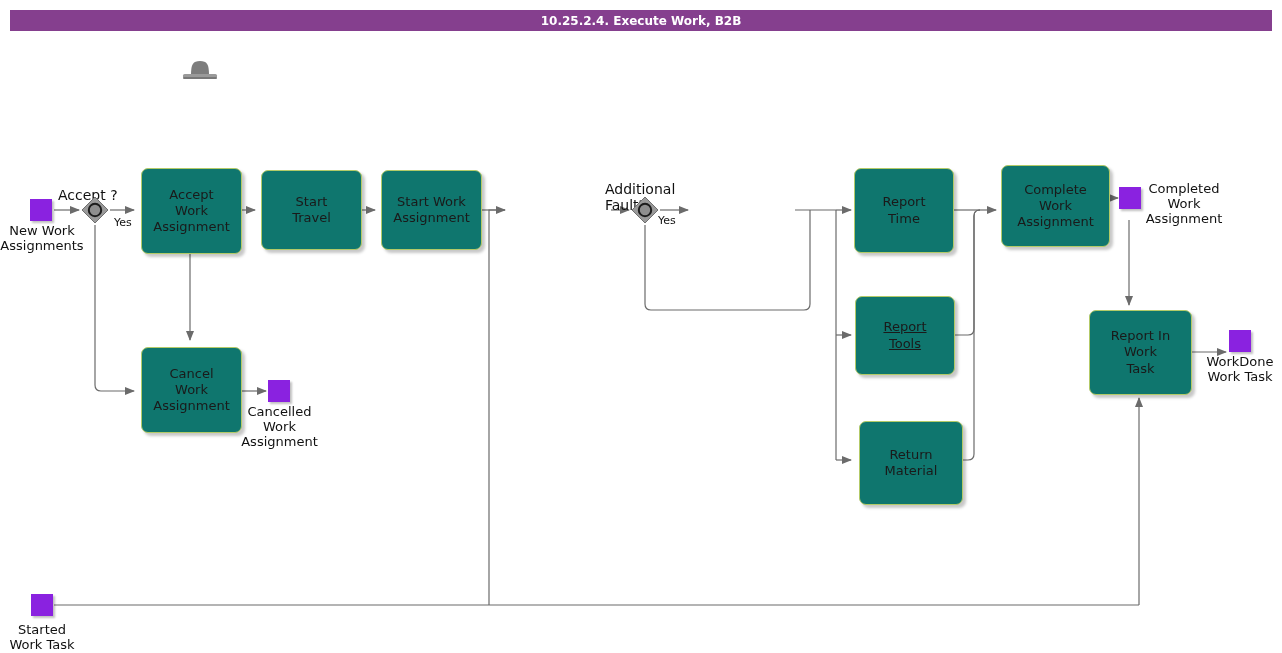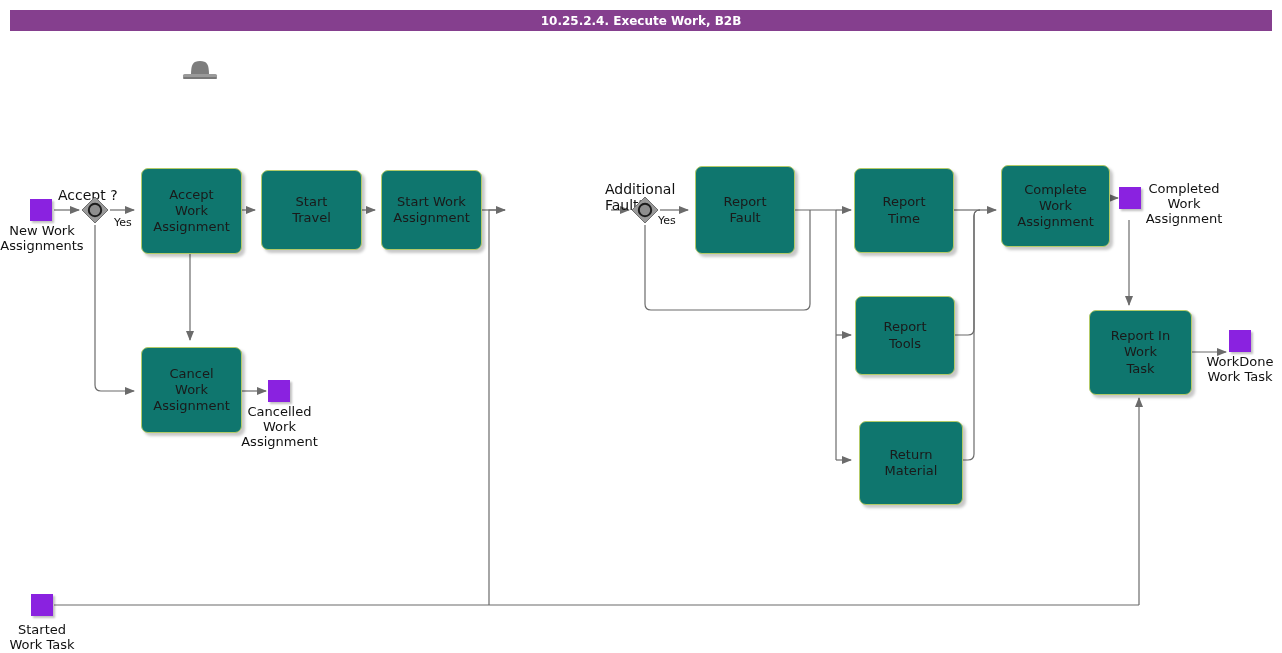--- a/index.html
+++ b/index.html
@@ -226,34 +226,31 @@
   <div class="task" style="left:261px; top:170px; width:101px; height:80px;">
     <span style="white-space:pre-line">Start Travel</span>
   </div>
 
   <div class="task" style="left:381px; top:170px; width:101px; height:80px;">
     <span style="white-space:pre-line">Start Work
 Assignment</span>
   </div>
 
 
-  <div class="task" style="left:695px; top:166px; width:100px; height:88px;">
-    <span style="white-space:pre-line">Report Fault</span>
-  </div>
 
   <div class="task" style="left:141px; top:347px; width:101px; height:86px;">
     <span style="white-space:pre-line">Cancel Work
 Assignment</span>
   </div>
 
   <div class="task" style="left:854px; top:168px; width:100px; height:85px;">
     <span style="white-space:pre-line">Report Time</span>
   </div>
 
-  <div class="task" style="left:855px; top:296px; width:100px; height:79px;">
+  <div class="task" style="left:855px; top:296px; width:100px; height:79px;text-decoration:underline;">
     <span style="white-space:pre-line">Report Tools</span>
   </div>
 
   <div class="task" style="left:859px; top:421px; width:104px; height:84px;">
     <span style="white-space:pre-line">Return Material</span>
   </div>
 
   <div class="task" style="left:1001px; top:165px; width:109px; height:82px;">
     <span style="white-space:pre-line">Complete Work
 Assignment</span>

